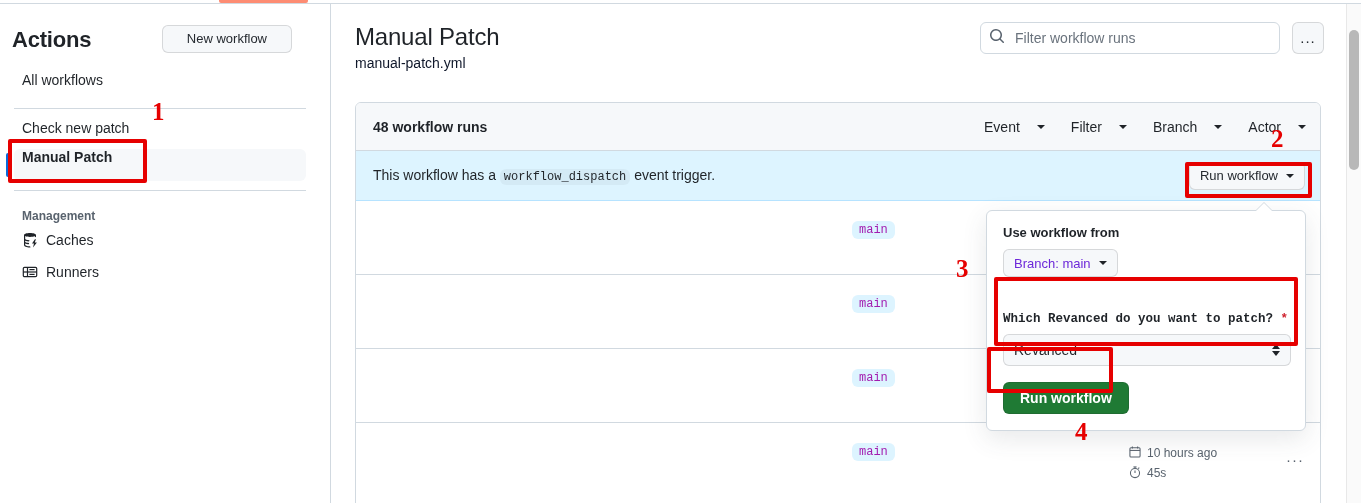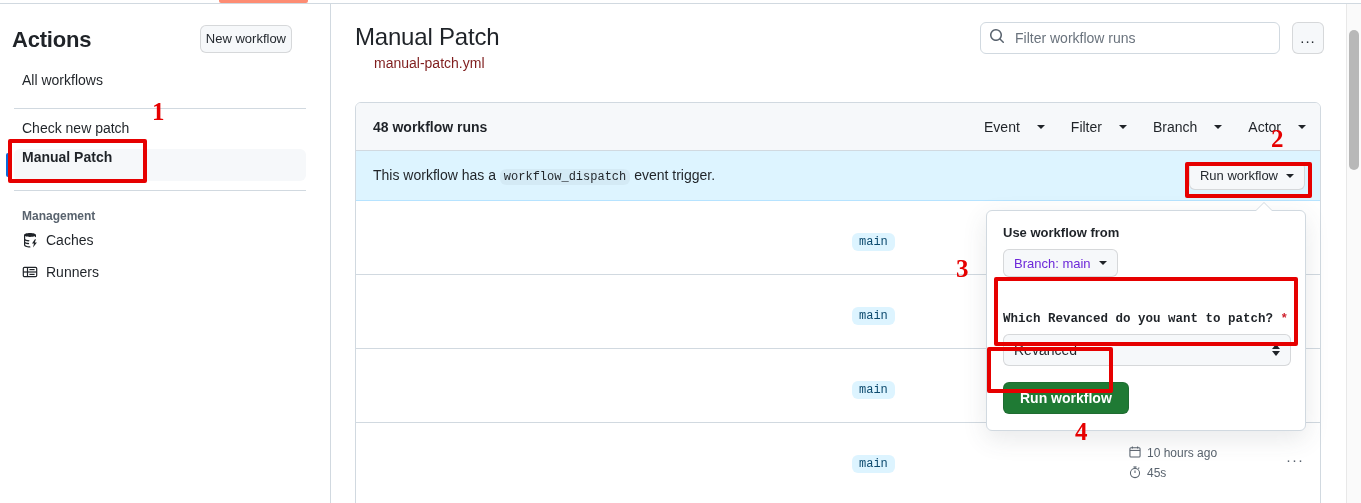--- a/index.html
+++ b/index.html
@@ -36,21 +36,21 @@
   .sidebar-head {
     position: absolute; left: 12px; top: 20px; right: 16px; height: 34px;
   }
   .actions-title {
     position: absolute; left: 0; top: 0;
     font-size: 22px; font-weight: 700; letter-spacing: -0.2px;
     color: #1f2328; line-height: 32px;
   }
   .new-workflow-btn {
     position: absolute; right: 22px; top: 1px;
-    height: 28px; padding: 0 5px;
+    height: 28px; padding: 0 24px;
     background: #f6f8fa; border: 1px solid rgba(31,35,40,0.15);
     border-radius: 6px; font-size: 13px; color: #24292f;
     line-height: 26px; cursor: pointer; white-space: nowrap;
   }
   .nav-item {
     position: absolute; left: 14px; width: 292px; height: 32px;
     display: flex; align-items: flex-start; padding: 0 8px;
     border-radius: 6px; font-size: 14px; color: #1f2328;
     cursor: pointer;
   }
@@ -72,21 +72,21 @@
 
   
   .main { position: absolute; left: 331px; top: 4px; right: 0; bottom: 0; background:#fff; }
 
   .page-title {
     position: absolute; left: 24px; top: 19px;
     font-size: 24px; font-weight: 400; color: #1f2328; letter-spacing: -0.2px;
   }
   .yml-link {
     position: absolute; left: 24px; top: 51px;
-    font-size: 14px; color: #7f1d1d; text-decoration: none; cursor: pointer; margin-left: 19px;
+    font-size: 14px; color: #0f172a; text-decoration: none; cursor: pointer;
   }
 
   .search-box {
     position: absolute; left: 649px; top: 18px; width: 300px; height: 32px;
     border: 1px solid #d1d9e0; border-radius: 6px; background: #ffffff;
     display: flex; align-items: center; padding: 0 8px; cursor: text;
   }
   .search-box svg { flex: 0 0 16px; color: #59636e; margin-right: 8px; }
   .search-box input {
     border: 0; outline: 0; font-size: 14px; color: #1f2328; background: transparent;
@@ -134,23 +134,23 @@
     background: #f6f8fa; border: 1px solid rgba(31,35,40,0.15); border-radius: 6px;
     font-size: 13px; color: #24292f; display: flex; align-items: center; gap: 8px;
     cursor: pointer;
   }
 
   .run-row {
     position: relative; height: 74px; border-bottom: 1px solid #d1d9e0;
   }
   .run-row:last-child { border-bottom: 0; }
   .branch-badge {
-    position: absolute; left: 496px; top: 32px;
+    position: absolute; left: 496px; top: 20px;
     font-family: "Liberation Mono", monospace; font-size: 12px;
-    color: #0c4a6e; background: #ddf4ff; border-radius: 6px; padding: 2px 7px;
+    color: #a21caf; background: #ddf4ff; border-radius: 6px; padding: 2px 7px;
     cursor: pointer;
   }
   .meta { position: absolute; right: 62px; top: 20px; text-align: left; width: 130px; }
   .meta-line {
     display: flex; align-items: center; gap: 5px;
     font-size: 12px; color: #59636e; height: 20px; white-space: nowrap;
   }
   .meta-line svg { flex: 0 0 14px; color: #59636e; }
   .row-kebab {
     position: absolute; right: 16px; top: 50%; transform: translateY(-50%);

